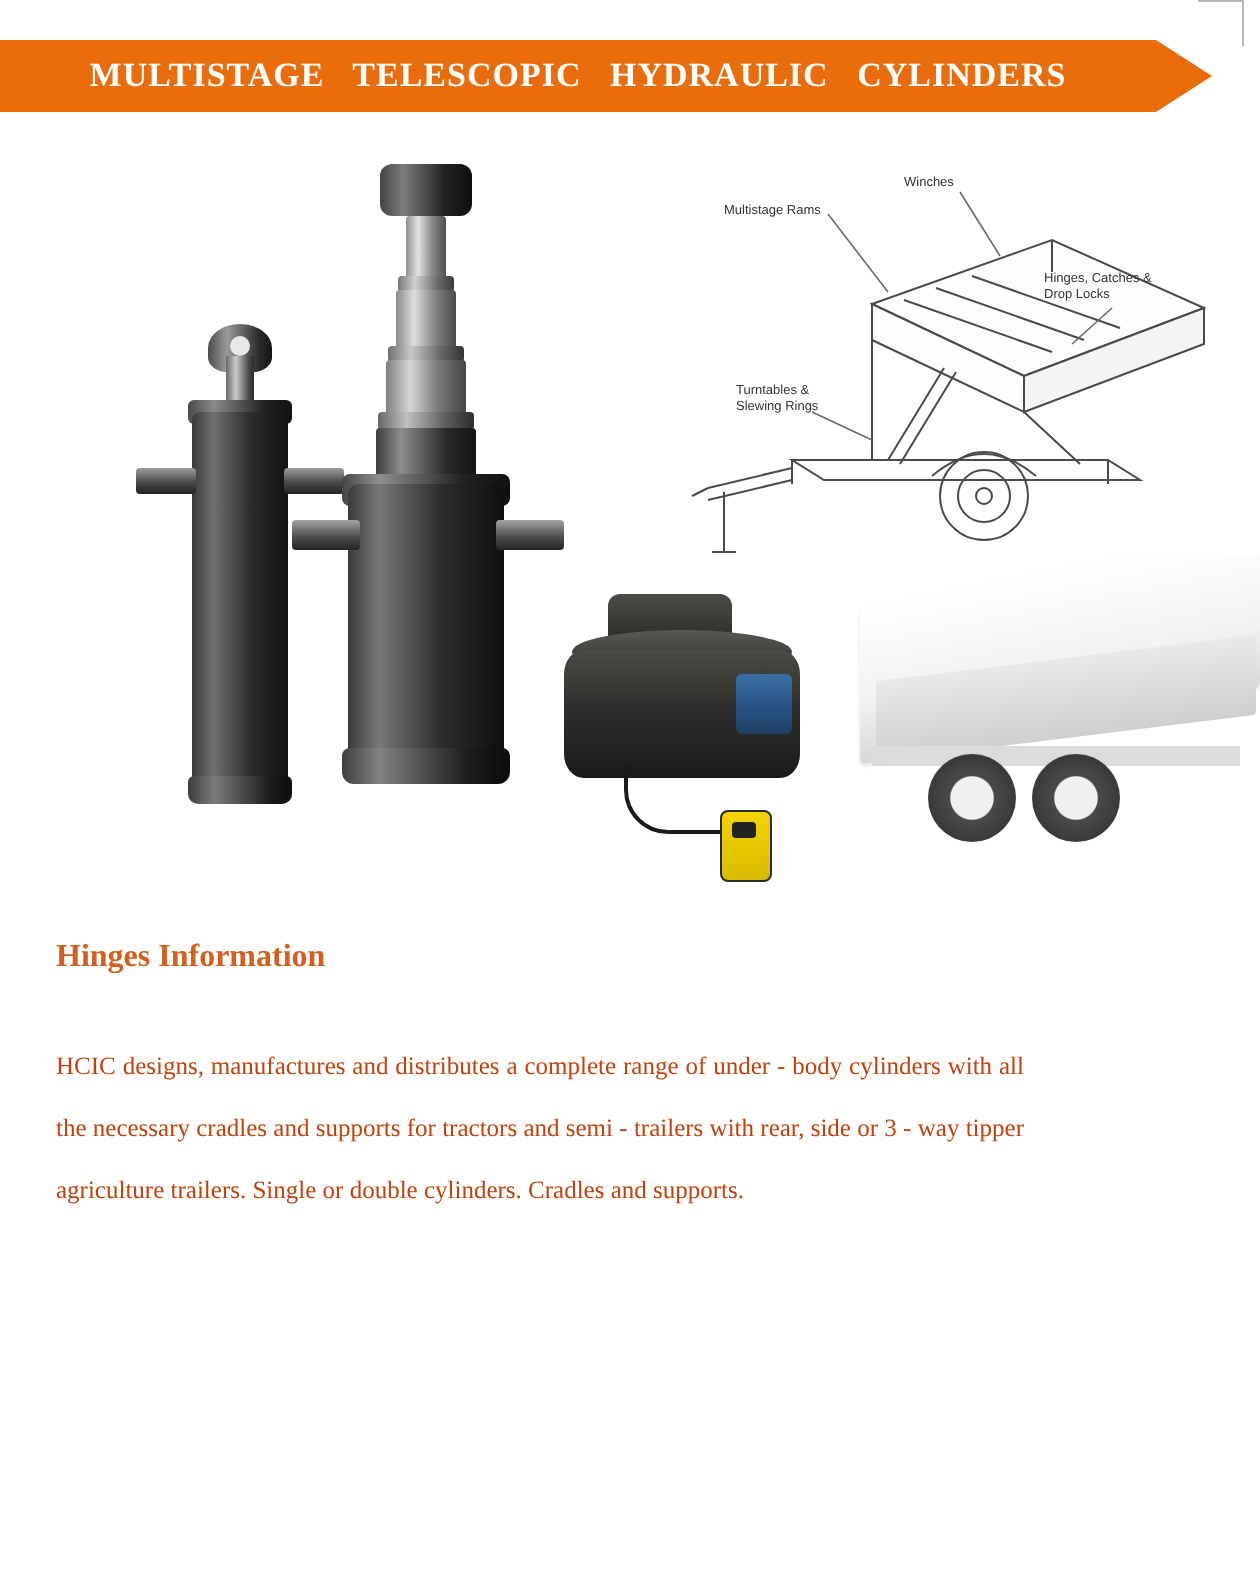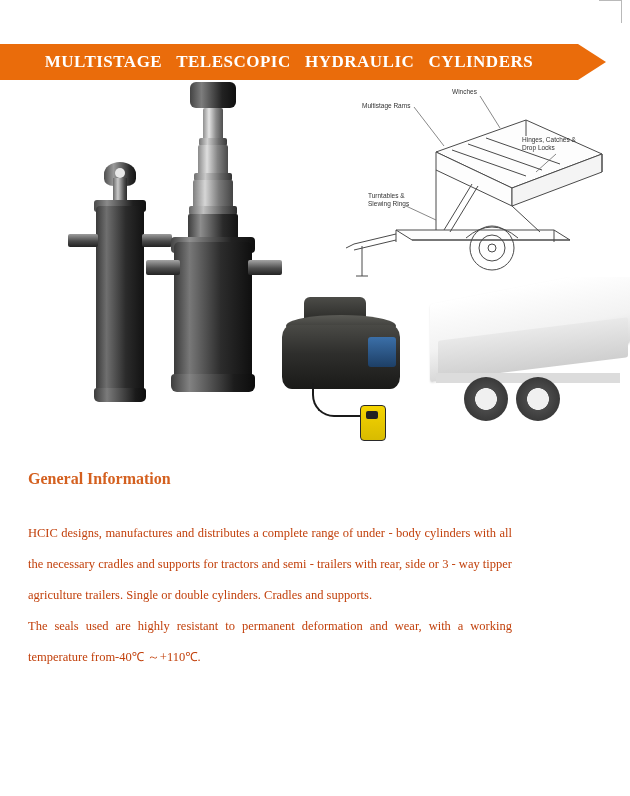--- a/index.html
+++ b/index.html
@@ -26,21 +26,20 @@
     border-right: 1px solid #b9b9b9;
   }
 
   
   .header-banner {
     position: absolute;
     top: 20px;
     left: 0;
     width: 608px;
     height: 36px;
-    margin-top: 24px;
   }
   .header-bar {
     position: absolute;
     left: 0;
     top: 0;
     width: 578px;
     height: 36px;
     background: #ea6c0b;
   }
   .header-arrow {
@@ -509,18 +508,17 @@
   <div class="tipper-photo">
     <div class="tp-bed"></div>
     <div class="tp-bed2"></div>
     <div class="tp-chassis"></div>
     <div class="tp-wheel w1"></div>
     <div class="tp-wheel w2"></div>
   </div>
 
 </div>
 
-<div class="section-title">General Information</div>
+<div class="section-title">Hinges Information</div>
 
 <div class="body-copy">
   <p>HCIC designs, manufactures and distributes a complete range of under - body cylinders with all the necessary cradles and supports for tractors and semi - trailers with rear, side or 3 - way tipper agriculture trailers. Single or double cylinders. Cradles and supports.</p>
-  <p>The seals used are highly resistant to permanent deformation and wear, with a working temperature from-40℃ ～+110℃.</p>
 </div>
 
 </body></html>

